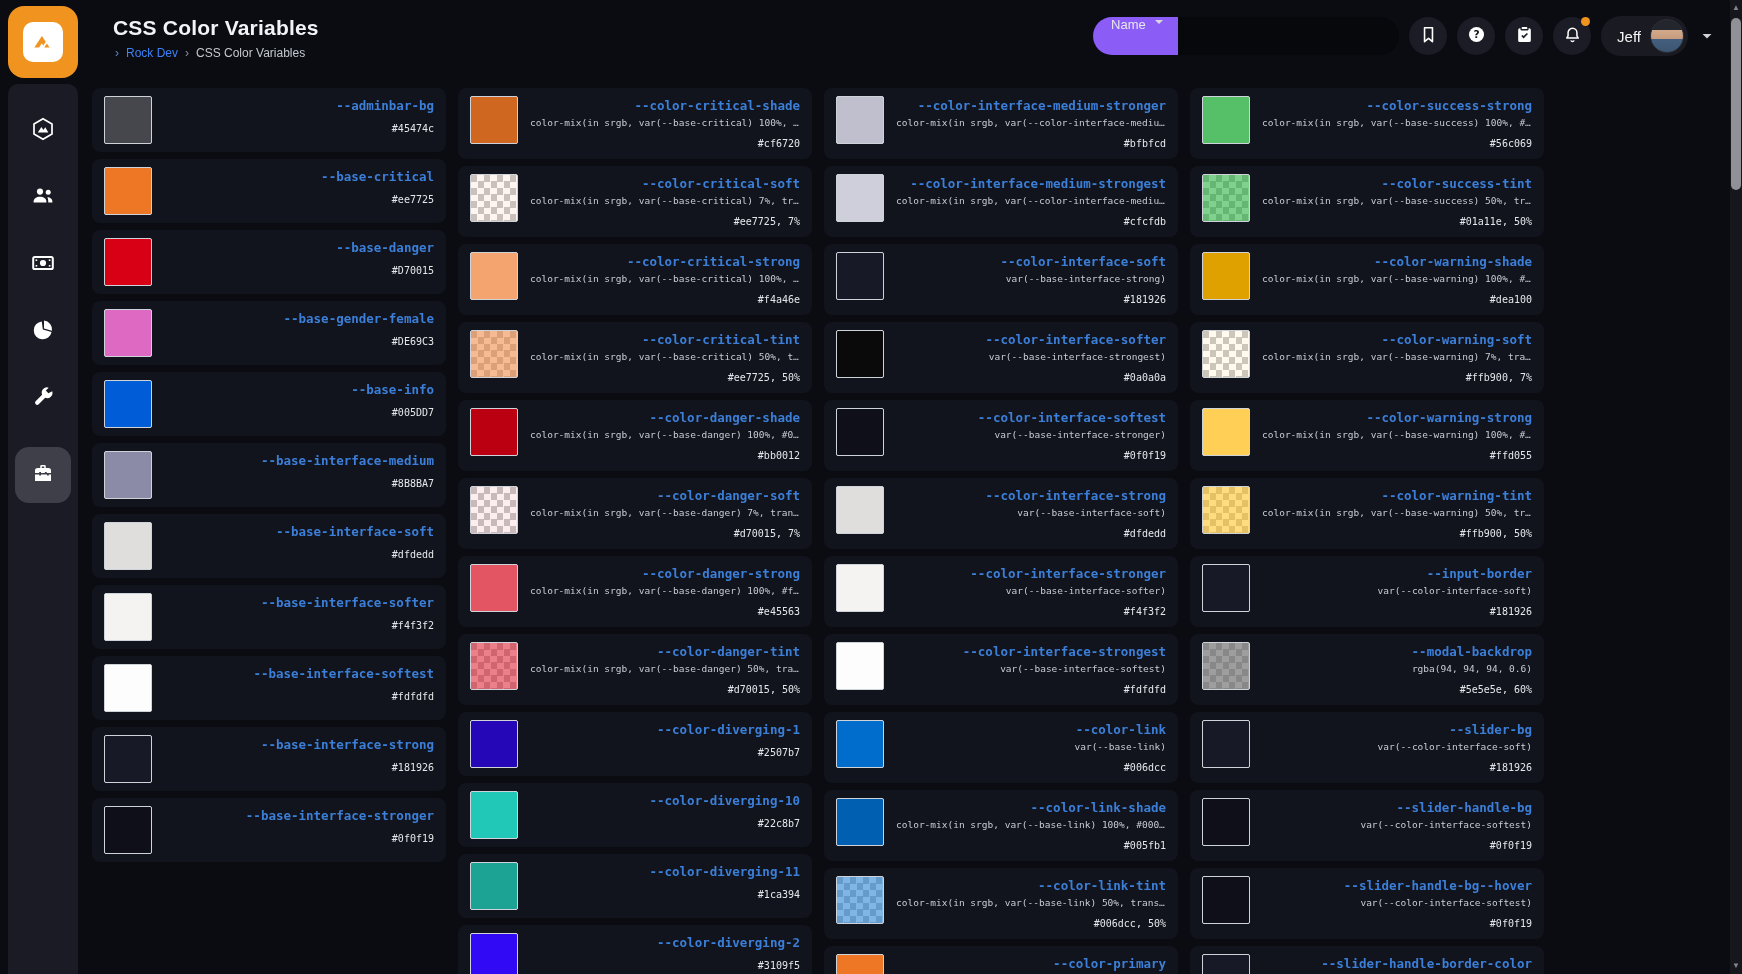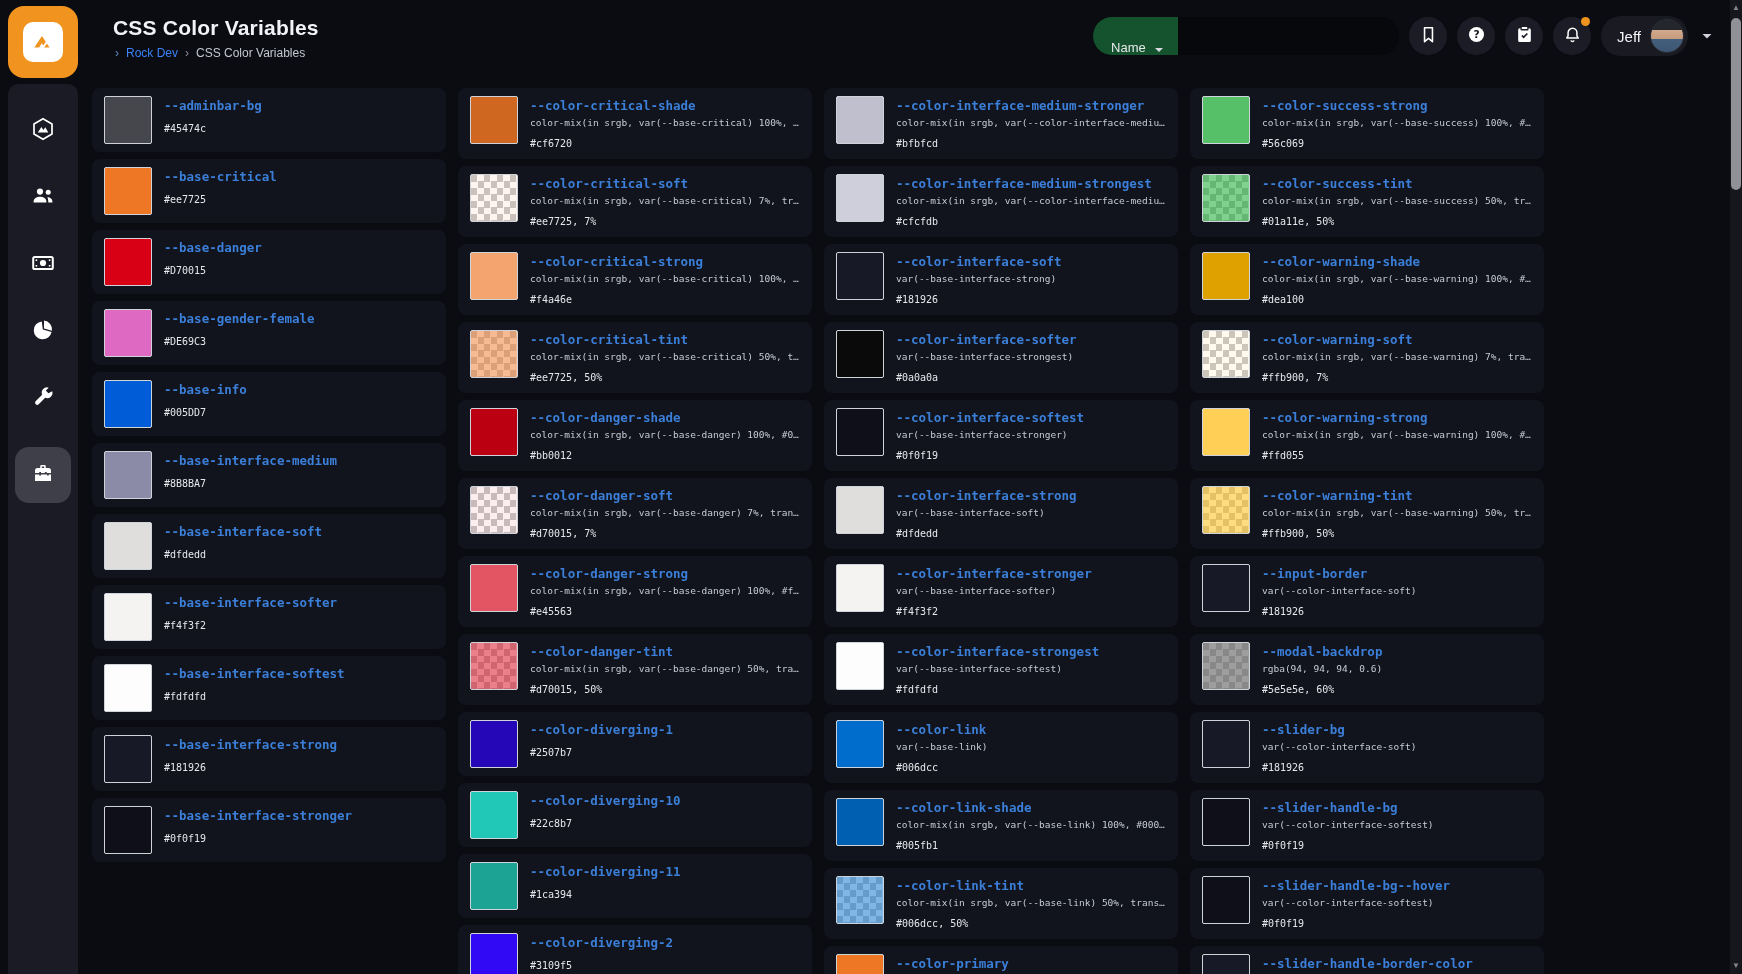--- a/index.html
+++ b/index.html
@@ -25,22 +25,22 @@
   
   .header{position:absolute;left:88px;top:0;right:14px;height:84px;}
   .page-title{position:absolute;left:25px;top:16px;font-size:21px;font-weight:bold;color:#f2f3f6;letter-spacing:.2px;}
   .breadcrumb{position:absolute;left:27px;top:46px;font-size:12px;color:#c3c8cf;display:flex;align-items:center;gap:7px;}
   .crumb-sep{color:#5c88c0;font-size:12px;line-height:1;}
   .crumb-link{color:#3b82f6;text-decoration:none;cursor:pointer;}
   .crumb-current{color:#c3c8cf;}
   .header-right{position:absolute;right:12px;top:16px;display:flex;align-items:center;gap:10px;}
   .searchbar{width:306px;height:38px;border-radius:19px;overflow:hidden;display:flex;background:#07080c;}
   .filter-btn{
-    background:#14532d;color:#e6e8ec;font-size:13px;display:flex;align-items:flex-end;gap:8px;
-    padding:0 14px 0 18px;cursor:pointer;white-space:nowrap;
+    background:#8b5cf6;color:#e6e8ec;font-size:13px;display:flex;align-items:flex-start;gap:8px;
+    padding:0 14px 9px 18px;cursor:pointer;white-space:nowrap;
   }
   .filter-btn svg{width:10px;height:10px;}
   .search-input{
     flex:1;background:transparent;border:none;outline:none;color:#e6e8ec;
     font-size:13px;padding:0 14px;font-family:"Liberation Sans",sans-serif;
   }
   .icon-btn{
     width:38px;height:38px;border-radius:50%;background:#1b1c25;display:grid;place-items:center;
     cursor:pointer;position:relative;flex:none;
   }
@@ -56,21 +56,21 @@
     background:linear-gradient(180deg,#23262c 0%,#23262c 30%,#d3ab8c 30%,#c69b7e 58%,#44607e 58%,#3c5572 100%);
     border:1px solid #2c2e36;
   }
   .user-caret{display:grid;place-items:center;cursor:pointer;padding:2px;}
   .user-caret svg{width:14px;height:14px;}
   
   .grid{position:absolute;left:92px;top:88px;display:flex;gap:12px;}
   .col{width:354px;display:flex;flex-direction:column;gap:7px;}
   .card{
     background:#12141d;border-radius:8px;padding:8px 12px;display:flex;gap:12px;
-    min-height:64px;box-sizing:border-box;align-items:flex-start;
+    min-height:64px;box-sizing:border-box;align-items:flex-start;text-align:right;
   }
   .swatch{
     width:48px;height:48px;flex:none;position:relative;border:1px solid #ced3d9;
     border-radius:2px;box-sizing:border-box;overflow:hidden;background:#fff;
   }
   .swatch.checker{
     background:repeating-conic-gradient(#ffffff 0% 25%,#c8c8c8 0% 50%);
     background-size:13px 13px;
   }
   .swatch .tint{position:absolute;inset:0;}

